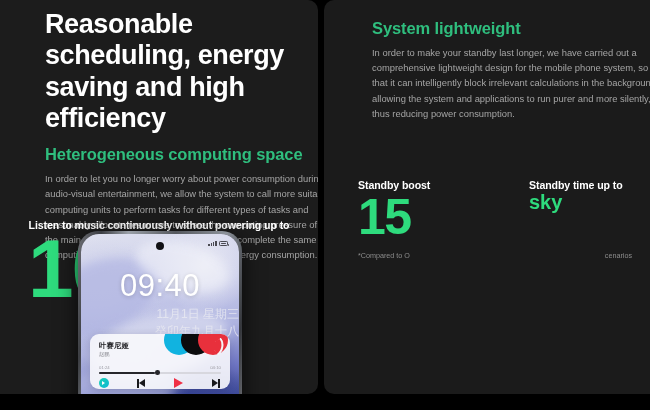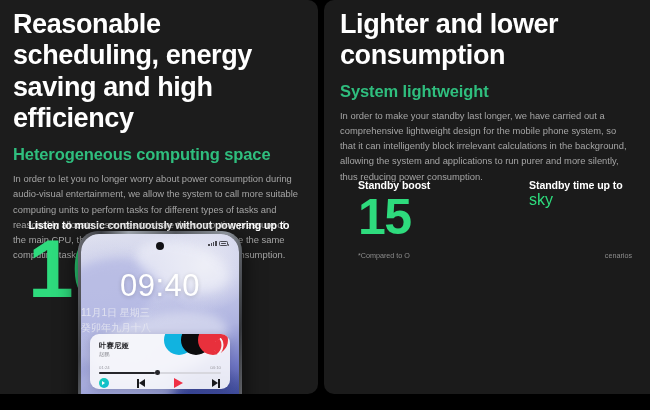--- a/index.html
+++ b/index.html
@@ -13,20 +13,21 @@
     width:650px; height:410px;
     background:#000;
     display:flex;
     gap:6px;
   }
   
   .panel{
     position:relative;
     background:#1c1c1c;
     overflow:hidden;
+    padding-left:32px;
   }
   .panel-left{
     width:318px; height:394px;
     border-radius:0 10px 10px 0;
   }
   .panel-right{
     width:326px; height:394px;
     border-radius:10px 0 0 10px;
     background:#1b1b1b;
   }
@@ -142,23 +143,23 @@
     position:absolute; top:34px; left:0; right:0;
     text-align:center;
     color:#ffffff;
     font-size:31px;
     font-weight:300;
     letter-spacing:.5px;
     text-shadow:0 1px 4px rgba(0,0,0,.18);
   }
   .lock-date{
     position:absolute; top:72px; left:0; right:0;
-    text-align:left;
+    text-align:right;
     color:#e8e9f2;
-    font-size:10px;
+    font-size:12px;
     font-weight:400;
     line-height:1.45;
     opacity:.85;
   }
   
   .music-card{
     position:absolute; left:9px; right:9px; top:100px;
     height:55px;
     border-radius:9px;
     background:rgba(248,248,252,.90);
@@ -266,21 +267,21 @@
   .stat-a{ left:34px; }
   .stat-b{ left:205px; }
   .stat-label{
     color:#ffffff; font-size:10.6px; font-weight:700; letter-spacing:-.1px;
   }
   .stat-num{
     color:#2edb7d; font-size:50px; font-weight:700; line-height:1.02;
     letter-spacing:-1.5px; margin-top:1px;
     display:flex; align-items:baseline; gap:5px;
   }
-  .stat-unit{ font-size:16px; font-weight:400; letter-spacing:0; }
+  .stat-unit{ font-size:20px; font-weight:700; letter-spacing:0; }
   .footnote{
     position:absolute; top:251px; left:34px; right:18px;
     color:#8c8c8c; font-size:7.2px; font-weight:400;
     display:flex; justify-content:space-between;
     z-index:1;
     align-items:center;
   }
   .bottom-bar{
     position:absolute; left:0; right:0; bottom:0; height:16px; background:#000; z-index:6;
   }
@@ -355,21 +356,20 @@
           </div>
         </div>
 
       </div>
     </div>
   </section>
 
   <section class="panel panel-right">
 
     <div class="right-copy">
-      <h1 class="h1">Lighter and lower consumption</h1>
       <h2 class="h2">System lightweight</h2>
       <p class="body">In order to make your standby last longer, we have carried out a comprehensive lightweight design for the mobile phone system, so that it can intelligently block irrelevant calculations in the background, allowing the system and applications to run purer and more silently, thus reducing power consumption.</p>
     </div>
 
     <div class="stats">
       <div class="stat stat-a">
         <div class="stat-label">Standby boost</div>
         <div class="stat-num">
           <span>15</span>
           <span class="stat-unit"></span>

